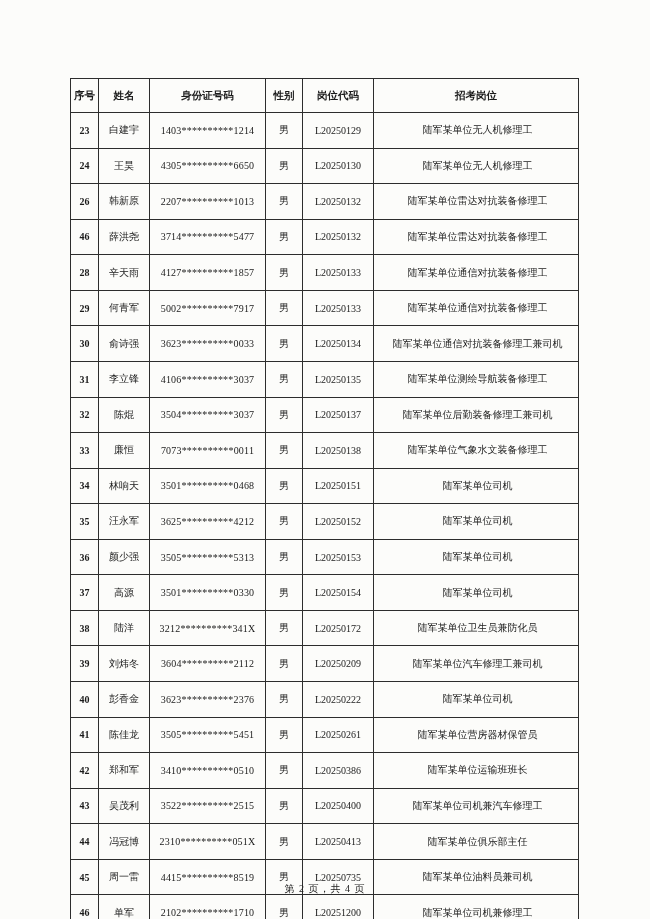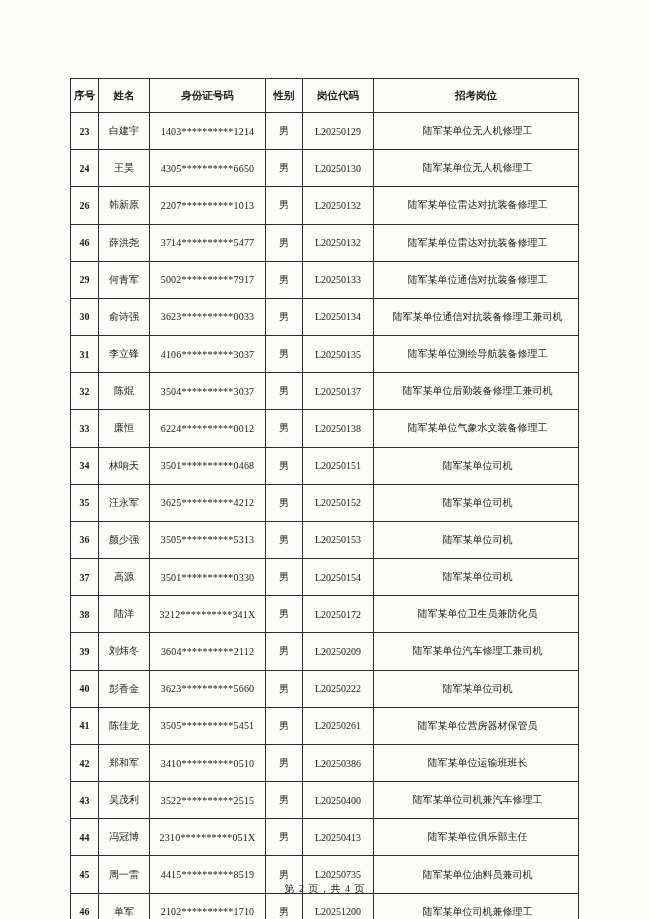--- a/index.html
+++ b/index.html
@@ -114,20 +114,28 @@
         </tr>
         <tr>
           <td class="c0">46</td>
           <td class="c1">薛洪尧</td>
           <td class="c2">3714**********5477</td>
           <td class="c3">男</td>
           <td class="c4">L20250132</td>
           <td class="c5">陆军某单位雷达对抗装备修理工</td>
         </tr>
         <tr>
+          <td class="c0">28</td>
+          <td class="c1">辛天雨</td>
+          <td class="c2">4127**********1857</td>
+          <td class="c3">男</td>
+          <td class="c4">L20250133</td>
+          <td class="c5">陆军某单位通信对抗装备修理工</td>
+        </tr>
+        <tr>
           <td class="c0">29</td>
           <td class="c1">何青军</td>
           <td class="c2">5002**********7917</td>
           <td class="c3">男</td>
           <td class="c4">L20250133</td>
           <td class="c5">陆军某单位通信对抗装备修理工</td>
         </tr>
         <tr>
           <td class="c0">30</td>
           <td class="c1">俞诗强</td>
@@ -148,21 +156,21 @@
           <td class="c0">32</td>
           <td class="c1">陈焜</td>
           <td class="c2">3504**********3037</td>
           <td class="c3">男</td>
           <td class="c4">L20250137</td>
           <td class="c5">陆军某单位后勤装备修理工兼司机</td>
         </tr>
         <tr>
           <td class="c0">33</td>
           <td class="c1">廉恒</td>
-          <td class="c2">6224**********0012</td>
+          <td class="c2">7073**********0011</td>
           <td class="c3">男</td>
           <td class="c4">L20250138</td>
           <td class="c5">陆军某单位气象水文装备修理工</td>
         </tr>
         <tr>
           <td class="c0">34</td>
           <td class="c1">林响天</td>
           <td class="c2">3501**********0468</td>
           <td class="c3">男</td>
           <td class="c4">L20250151</td>
@@ -204,21 +212,21 @@
           <td class="c0">39</td>
           <td class="c1">刘炜冬</td>
           <td class="c2">3604**********2112</td>
           <td class="c3">男</td>
           <td class="c4">L20250209</td>
           <td class="c5">陆军某单位汽车修理工兼司机</td>
         </tr>
         <tr>
           <td class="c0">40</td>
           <td class="c1">彭香金</td>
-          <td class="c2">3623**********5660</td>
+          <td class="c2">3623**********2376</td>
           <td class="c3">男</td>
           <td class="c4">L20250222</td>
           <td class="c5">陆军某单位司机</td>
         </tr>
         <tr>
           <td class="c0">41</td>
           <td class="c1">陈佳龙</td>
           <td class="c2">3505**********5451</td>
           <td class="c3">男</td>
           <td class="c4">L20250261</td>

